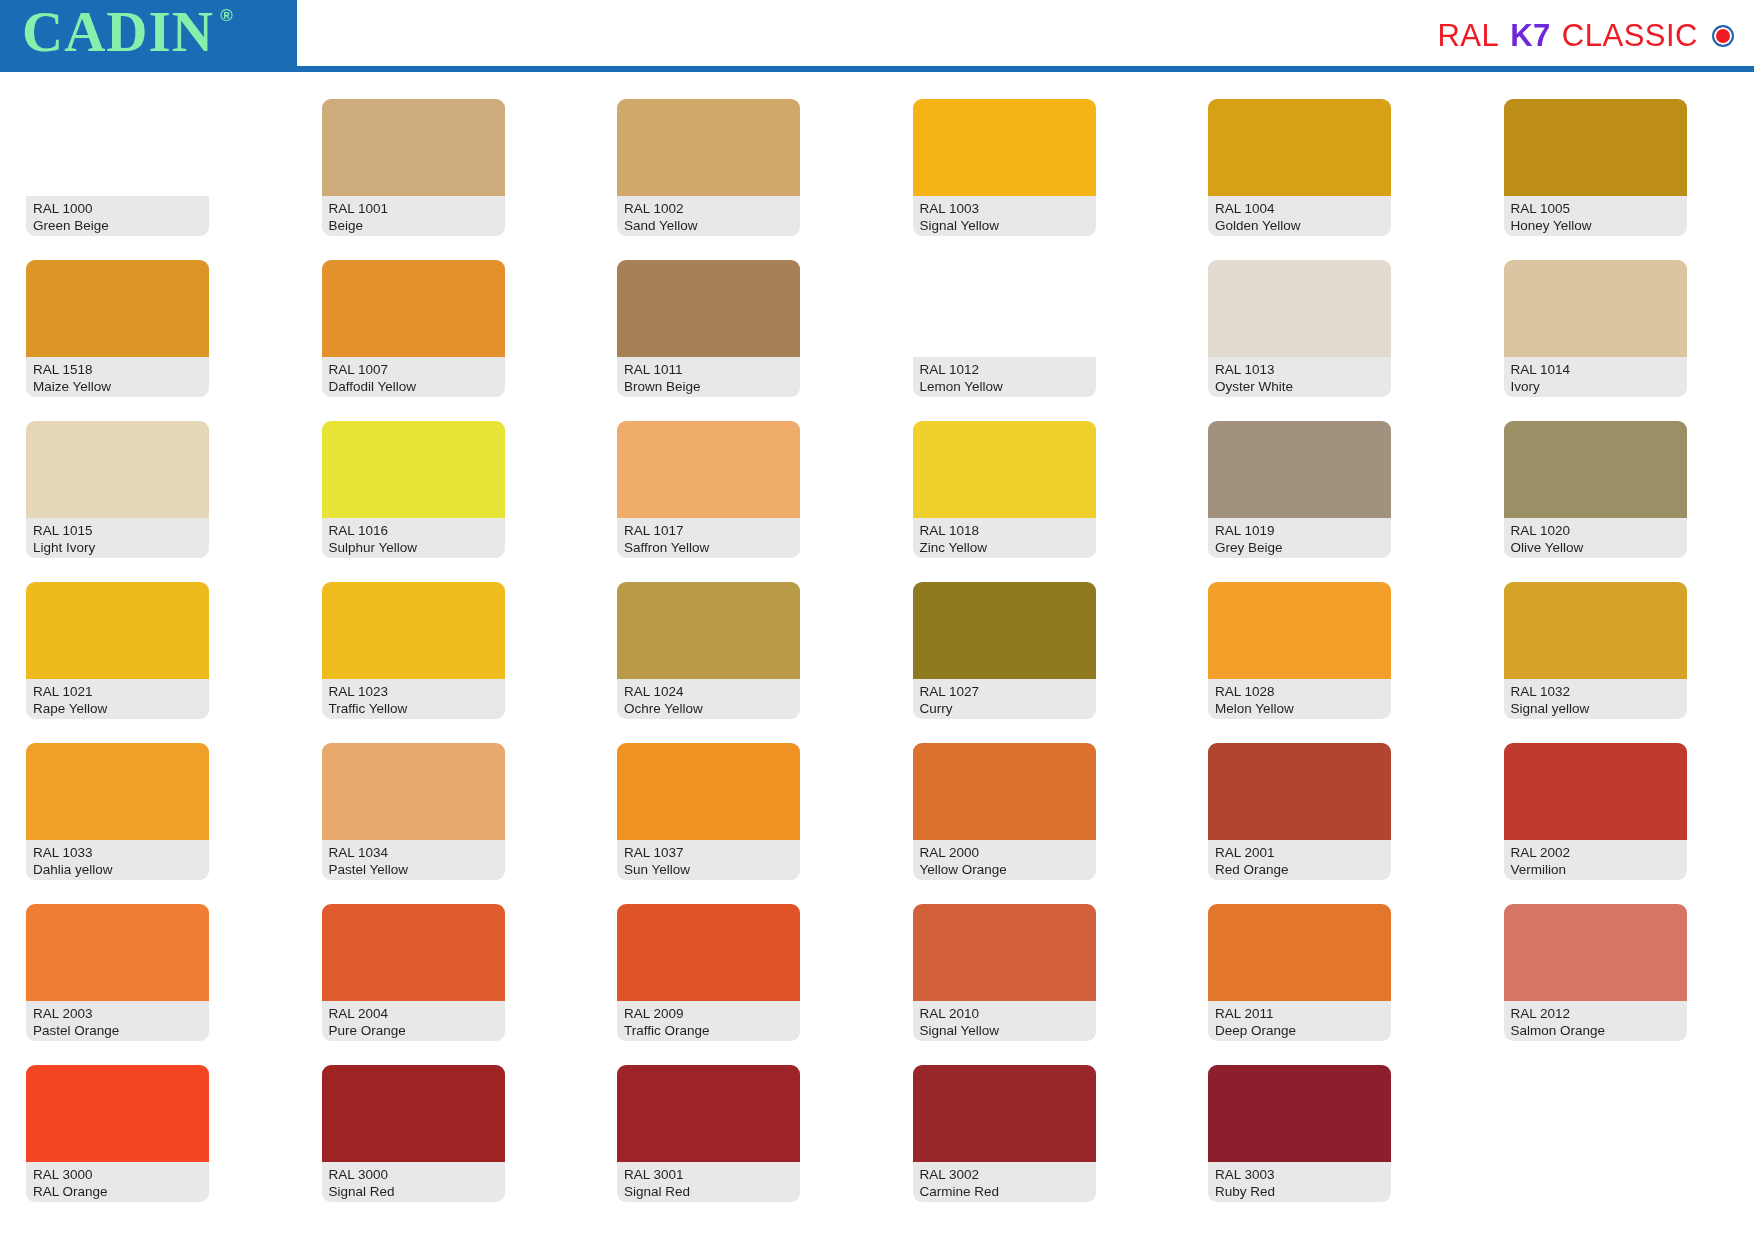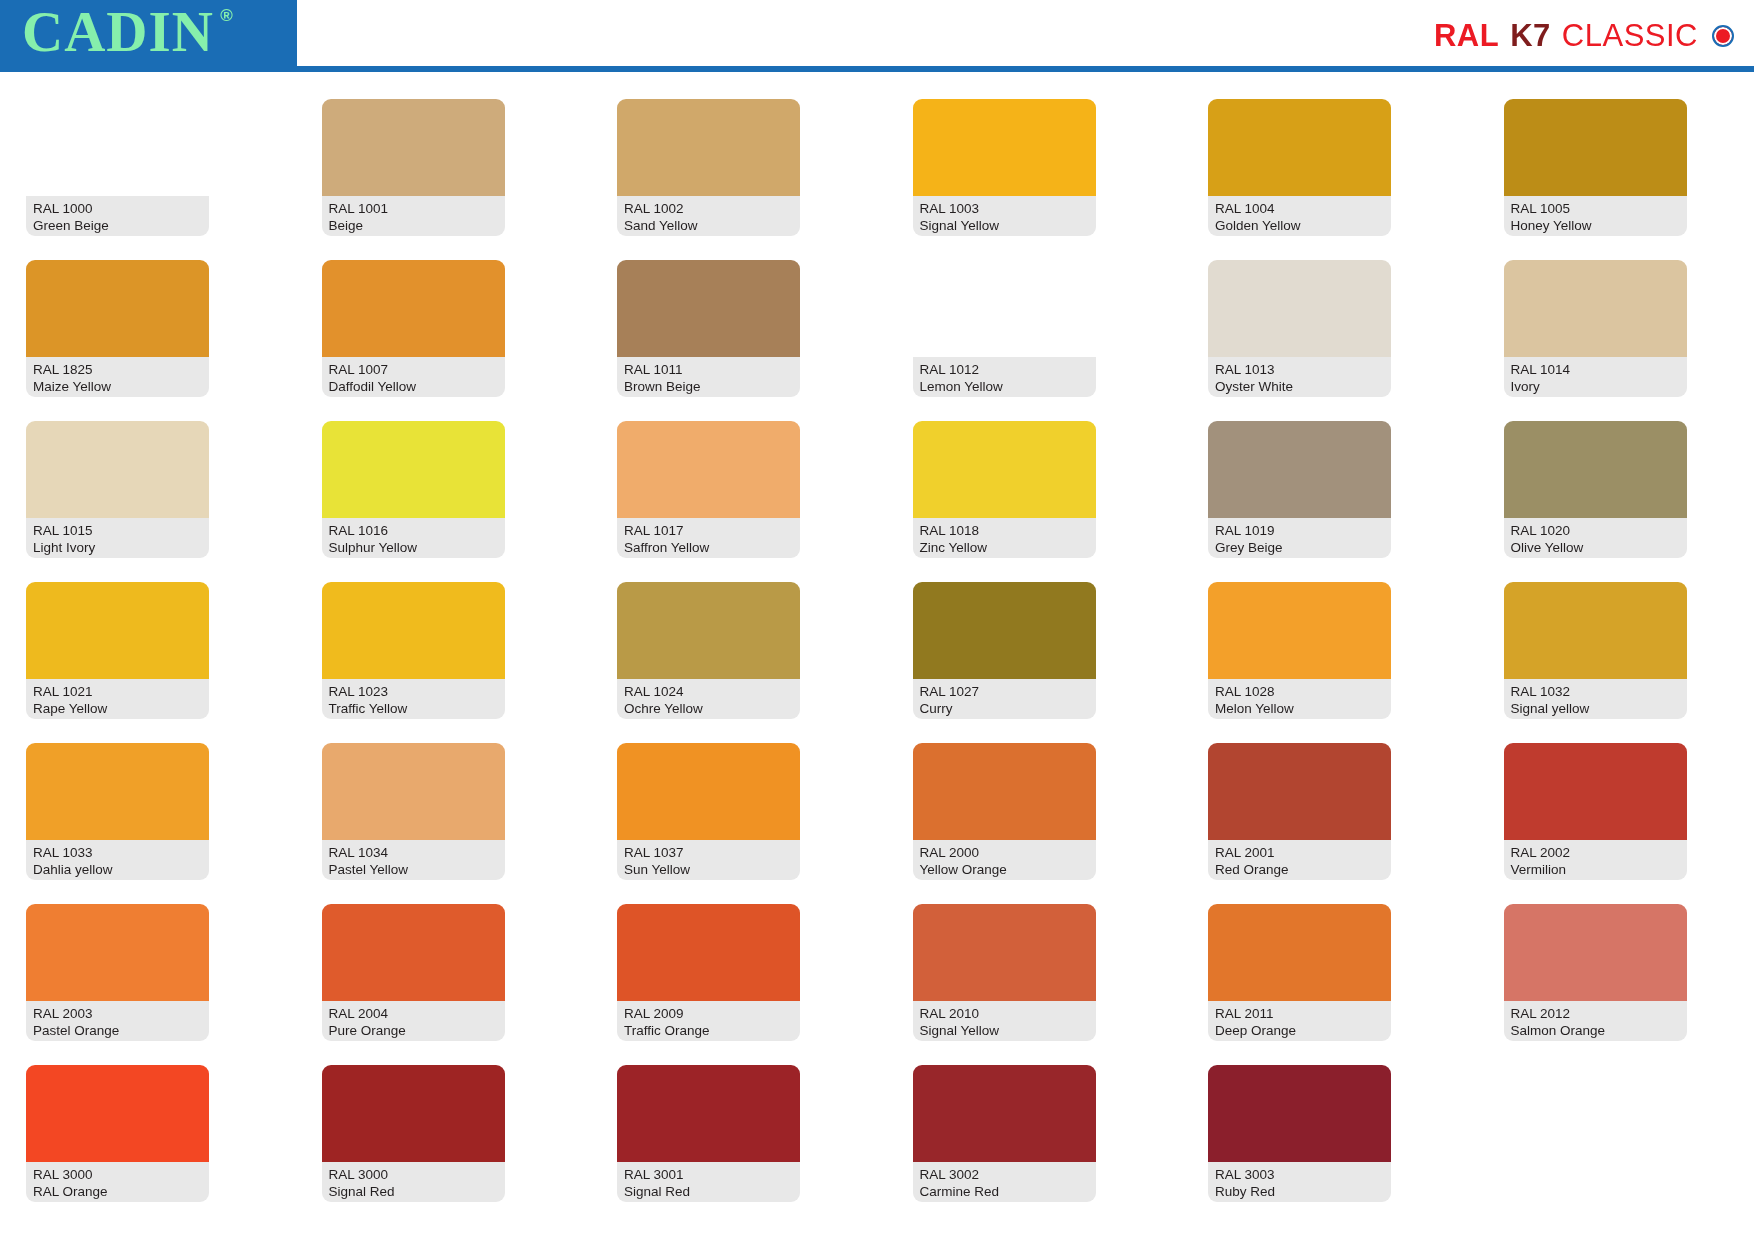--- a/index.html
+++ b/index.html
@@ -57,27 +57,27 @@
     right: 20px;
     top: 20px;
     display: flex;
     align-items: center;
     gap: 11px;
   }
 
   .ral-mark {
     color: #ec1b24;
     font-size: 31px;
-    font-weight: bold;
+    font-weight: normal;
     letter-spacing: 0.5px;
     line-height: 1;
   }
 
   .k7-mark {
-    color: #7f1d1d;
+    color: #6d28d9;
     font-size: 31px;
     font-weight: bold;
     letter-spacing: 0.5px;
     line-height: 1;
   }
 
   .classic-mark {
     color: #ec1b24;
     font-size: 31px;
     font-weight: normal;
@@ -209,21 +209,21 @@
       <div class="swatch-card">
         <div class="swatch-chip" style="background: rgb(188, 141, 23);"></div>
         <div class="swatch-label">
           <span class="swatch-code">RAL 1005</span>
           <span class="swatch-name">Honey Yellow</span>
         </div>
       </div>
       <div class="swatch-card">
         <div class="swatch-chip" style="background: rgb(220, 149, 39);"></div>
         <div class="swatch-label">
-          <span class="swatch-code">RAL 1825</span>
+          <span class="swatch-code">RAL 1518</span>
           <span class="swatch-name">Maize Yellow</span>
         </div>
       </div>
       <div class="swatch-card">
         <div class="swatch-chip" style="background: rgb(226, 145, 44);"></div>
         <div class="swatch-label">
           <span class="swatch-code">RAL 1007</span>
           <span class="swatch-name">Daffodil Yellow</span>
         </div>
       </div>

